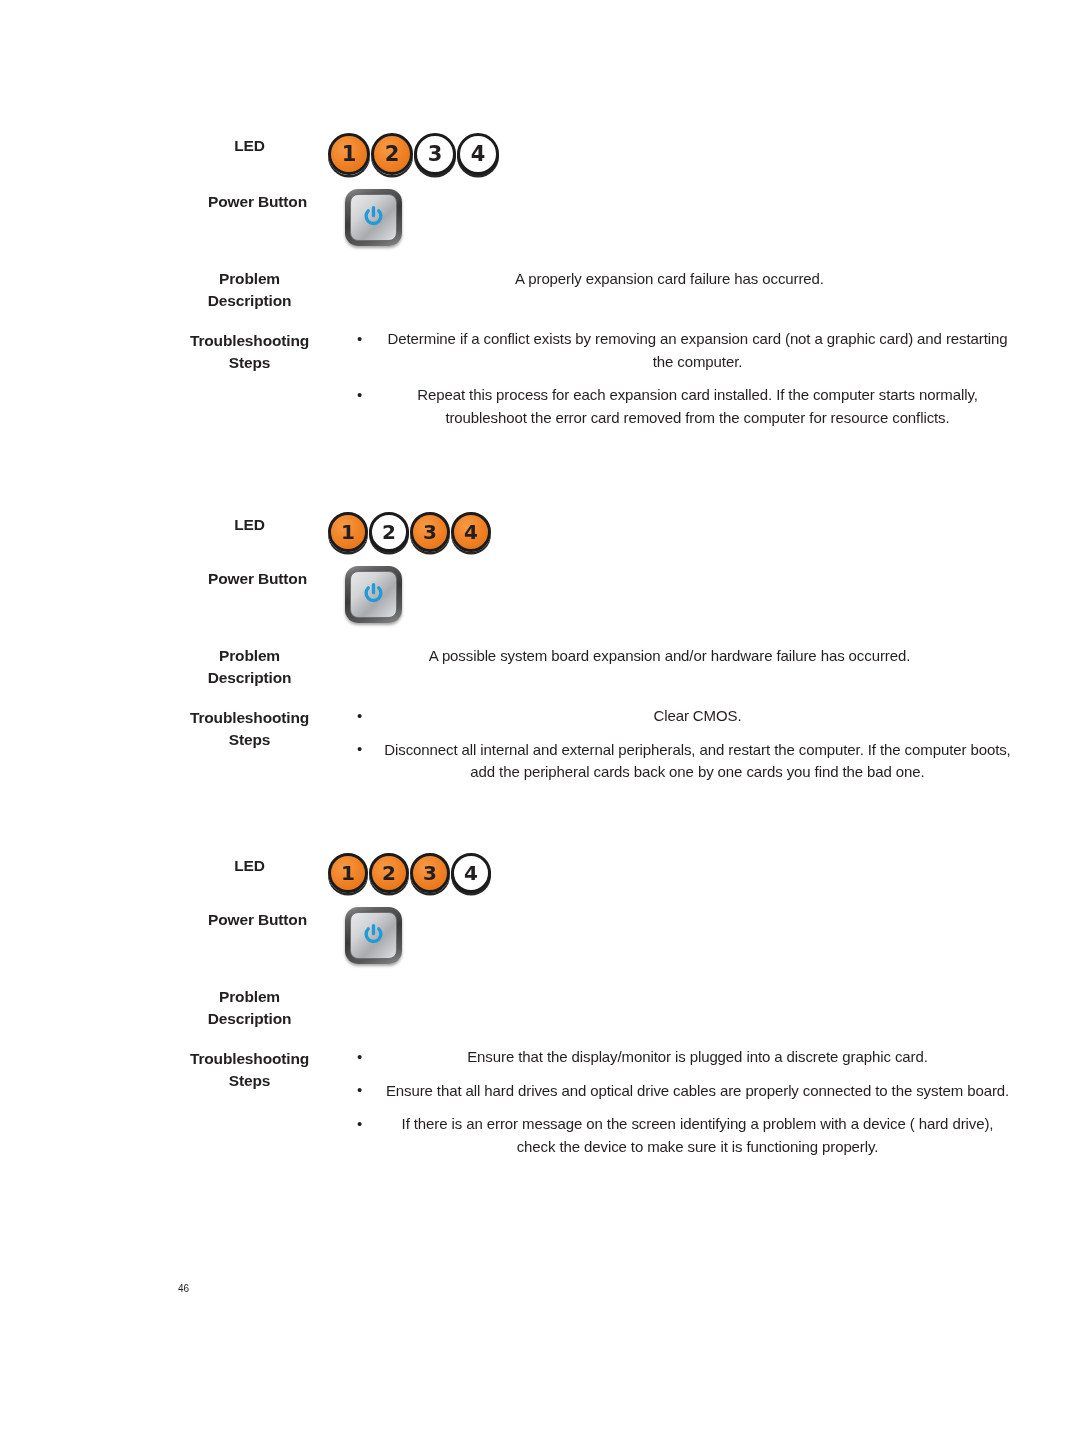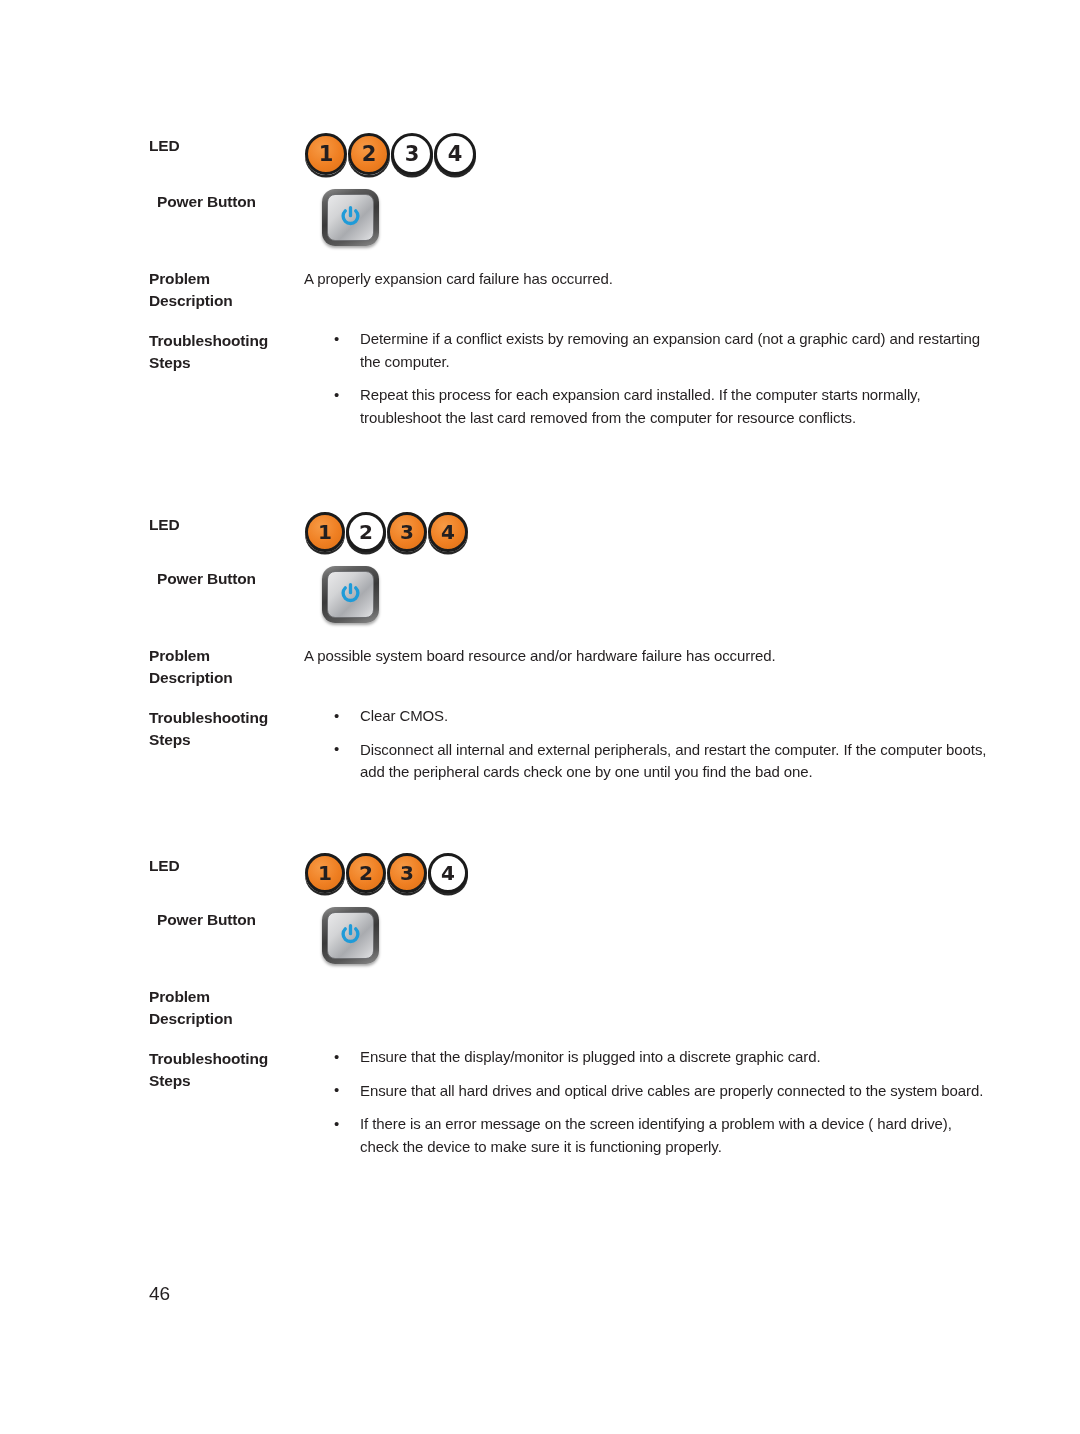--- a/index.html
+++ b/index.html
@@ -17,22 +17,23 @@
   }
 
   .page {
     position: absolute;
     inset: 0;
   }
 
   
   .block {
     position: absolute;
-    left: 149px;
+    left: 172px;
     width: 840px;
+    text-align: center;
   }
 
   .row {
     position: relative;
     display: flex;
     align-items: flex-start;
   }
 
   .label-col {
     width: 155px;
@@ -152,23 +153,23 @@
     left: 0;
     top: -0.5px;
     font-size: 15px;
     line-height: 22.5px;
     color: #231f20;
   }
 
   
   .page-number {
     position: absolute;
-    left: 149px;
+    left: 178px;
     top: 1283px;
-    font-size: 19px;
+    font-size: 10px;
     color: #231f20;
     letter-spacing: 0;
   }
 </style>
 </head>
 <body>
 
 <div class="page">
 
   <div class="block" style="top:133px;">
@@ -216,21 +217,21 @@
     </div>
 
     <div class="row row-steps">
       <div class="label-col">
         <span class="l1">Troubleshooting</span>
         <span class="l2">Steps</span>
       </div>
       <div class="value-col">
         <ul class="bullets">
           <li>Determine if a conflict exists by removing an expansion card (not a graphic card) and restarting the computer.</li>
-          <li>Repeat this process for each expansion card installed. If the computer starts normally, troubleshoot the last card removed from the computer for resource conflicts.</li>
+          <li>Repeat this process for each expansion card installed. If the computer starts normally, troubleshoot the error card removed from the computer for resource conflicts.</li>
         </ul>
       </div>
     </div>
   </div>
 
   <div class="block" style="top:512px;">
 
     <div class="row row-led">
       <div class="label-col">LED</div>
       <div class="value-col">
@@ -263,32 +264,32 @@
           </div>
         </div>
       </div>
     </div>
 
     <div class="row row-desc">
       <div class="label-col">
         <span class="l1">Problem</span>
         <span class="l2">Description</span>
       </div>
-      <div class="value-col">A possible system board resource and/or hardware failure has occurred.</div>
+      <div class="value-col">A possible system board expansion and/or hardware failure has occurred.</div>
     </div>
 
     <div class="row row-steps">
       <div class="label-col">
         <span class="l1">Troubleshooting</span>
         <span class="l2">Steps</span>
       </div>
       <div class="value-col">
         <ul class="bullets">
           <li>Clear CMOS.</li>
-          <li>Disconnect all internal and external peripherals, and restart the computer. If the computer boots, add the peripheral cards check one by one until you find the bad one.</li>
+          <li>Disconnect all internal and external peripherals, and restart the computer. If the computer boots, add the peripheral cards back one by one cards you find the bad one.</li>
         </ul>
       </div>
     </div>
   </div>
 
   <div class="block" style="top:853px;">
 
     <div class="row row-led">
       <div class="label-col">LED</div>
       <div class="value-col">

